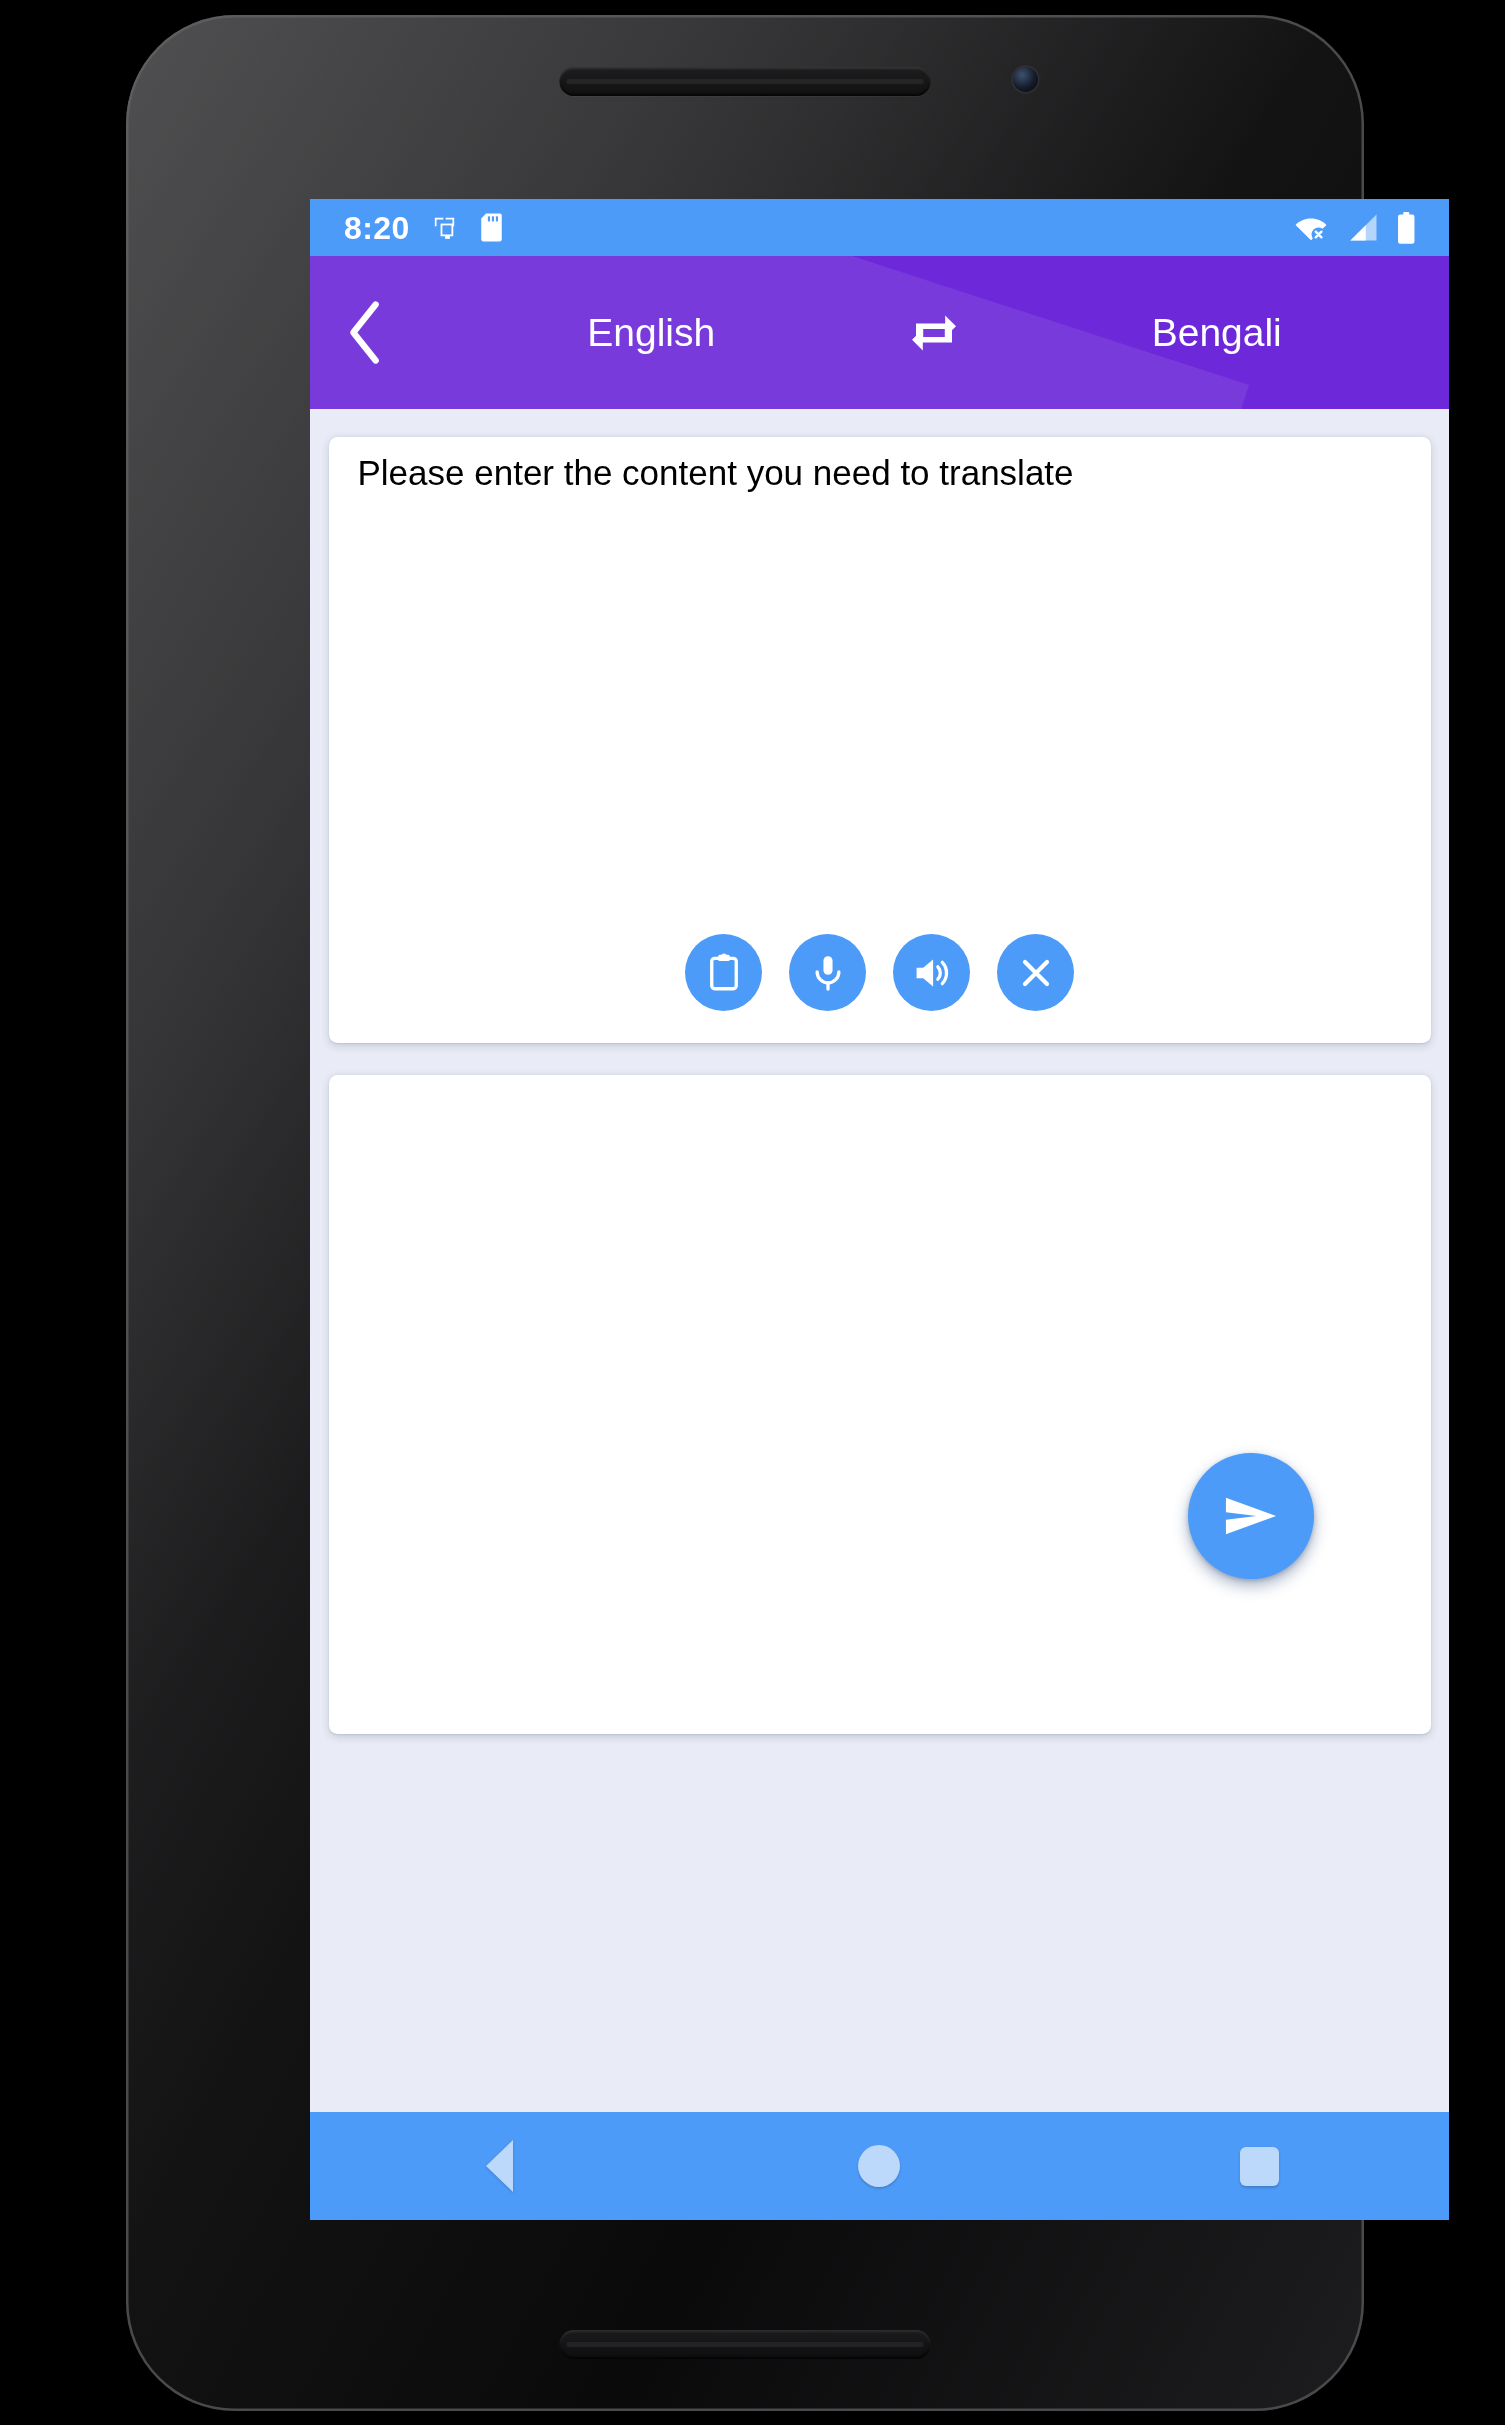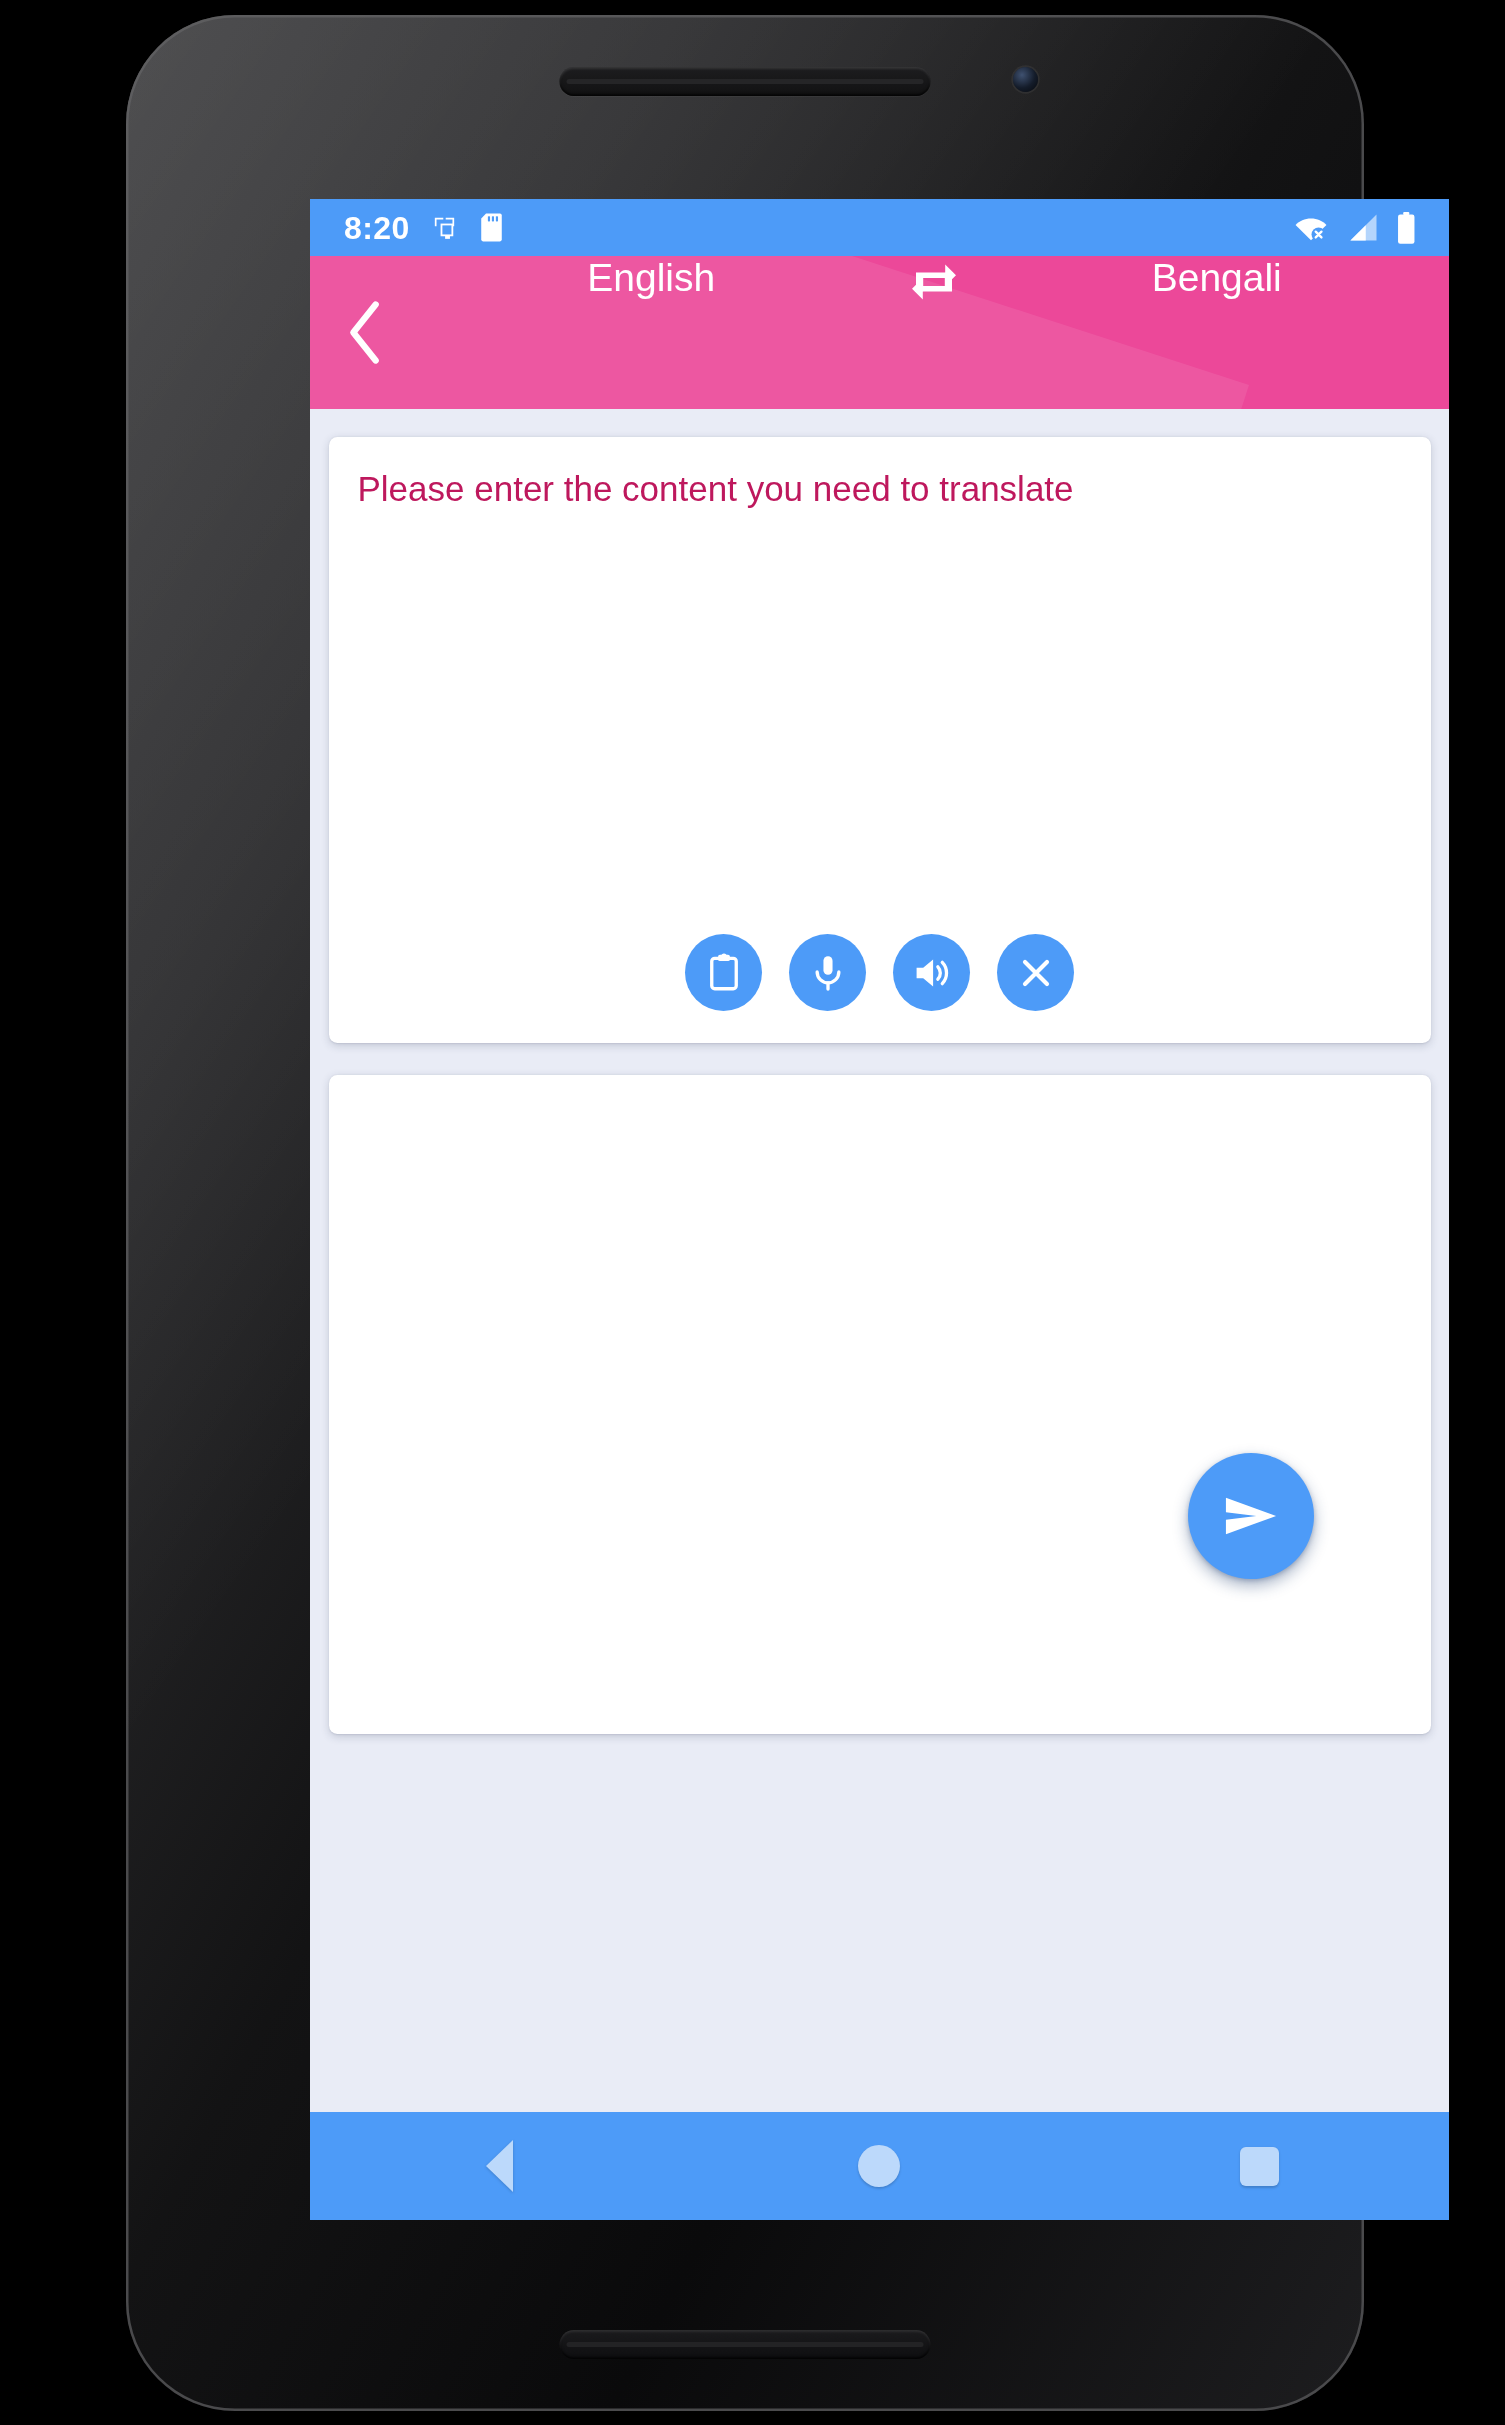--- a/index.html
+++ b/index.html
@@ -67,22 +67,22 @@
     display:flex;align-items:center;
     padding:0 34px;color:#fff;
     position:relative;
   }
   #status-time{font-size:32px;font-weight:bold;letter-spacing:0.4px;line-height:1;}
   .status-ic{margin-left:20px;display:flex;align-items:center;}
   #status-right{margin-left:auto;display:flex;align-items:center;gap:18.5px;}
 
   
   #appbar{
-    height:153px;background:#ec4899;
-    position:relative;display:flex;align-items:flex-start;
+    height:153px;background:#6d28d9;
+    position:relative;display:flex;align-items:center;
     overflow:hidden;
   }
   #appbar-sheen{
     position:absolute;left:-40%;top:-60%;width:120%;height:260%;
     background:rgba(255,255,255,0.085);
     transform:rotate(18deg);
     transform-origin:center;
     pointer-events:none;
   }
   #back-btn{
@@ -111,22 +111,22 @@
   }
   .card{
     position:absolute;left:18.5px;right:18.5px;
     background:#fff;border-radius:8.4px;
     box-shadow:0 2.5px 8.4px rgba(40,50,80,0.18), 0 0.8px 1.7px rgba(40,50,80,0.10);
   }
   #input-card{top:27px;height:606px;}
   #output-card{top:665px;height:659px;}
 
   #placeholder{
-    position:absolute;left:29px;top:30px;right:29px;
-    font-size:35px;color:#be185d;line-height:1.25;
+    position:absolute;left:29px;top:14px;right:29px;
+    font-size:35px;color:#000000;line-height:1.25;
   }
   #input-value{
     position:absolute;left:29px;top:30px;right:29px;
     font-size:35px;color:#222;line-height:1.25;
   }
   #output-value{
     position:absolute;left:29px;top:22px;right:29px;
     font-size:35px;color:#222;line-height:1.25;
   }
 

